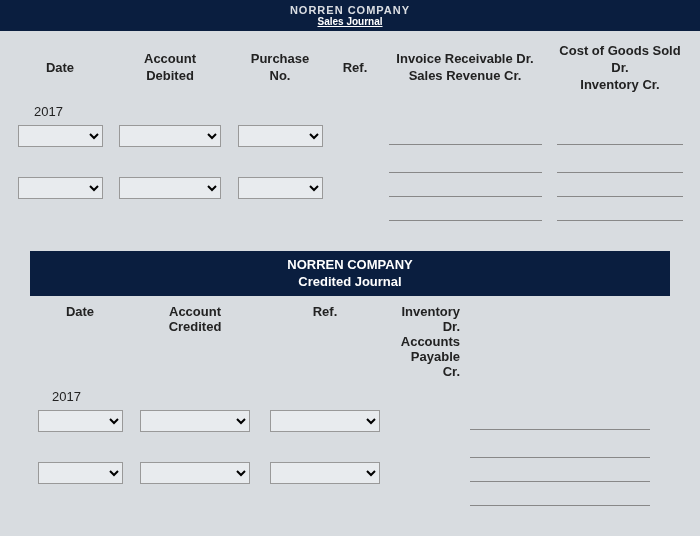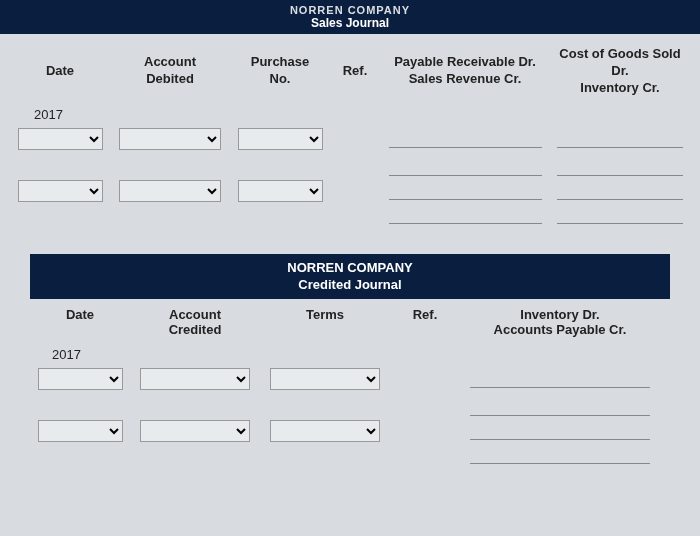--- a/index.html
+++ b/index.html
@@ -19,21 +19,22 @@
     text-align: center;
     padding: 4px 0;
     font-weight: bold;
   }
   .header-bar .company {
     font-size: 11px;
     letter-spacing: 1px;
     opacity: 0.85;
   }
   .header-bar .title {
-    font-size: 12px;
+    font-size: 10px;
+    text-decoration: underline;
   }
   .sales-section {
     padding: 6px 10px 20px 10px;
   }
   .sales-head {
     display: grid;
     grid-template-columns: 100px 120px 100px 50px 170px 140px;
     align-items: center;
     text-align: center;
     font-weight: bold;
@@ -117,21 +118,21 @@
 </div>
 
 <div class="sales-section">
   <div class="sales-head">
     <div>Date</div>
     <div style="white-space:pre-line;">Account
 Debited</div>
     <div style="white-space:pre-line;">Purchase
 No.</div>
     <div>Ref.</div>
-    <div style="white-space:pre-line;">Payable Receivable Dr.
+    <div style="white-space:pre-line;">Invoice Receivable Dr.
 Sales Revenue Cr.</div>
     <div style="white-space:pre-line;">Cost of Goods Sold Dr.
 Inventory Cr.</div>
   </div>
 
   <div class="year">2017</div>
 
   <div class="sales-rows">
 
     <div class="cell">
@@ -177,23 +178,22 @@
 <div class="purchase-wrap">
   <div class="purchase-header">
     <div>NORREN COMPANY</div>
     <div>Credited Journal</div>
   </div>
 
   <div class="purchase-head">
     <div>Date</div>
     <div style="white-space:pre-line;">Account
 Credited</div>
-    <div>Terms</div>
     <div>Ref.</div>
-    <div style="white-space:pre-line;">Inventory Dr.
+    <div style="white-space:pre-line;text-align:right;">Inventory Dr.
 Accounts Payable Cr.</div>
   </div>
 
   <div class="purchase-year">2017</div>
 
   <div class="purchase-rows">
 
     <div class="cell">
         <select class="dd"><option></option></select>
       </div>

